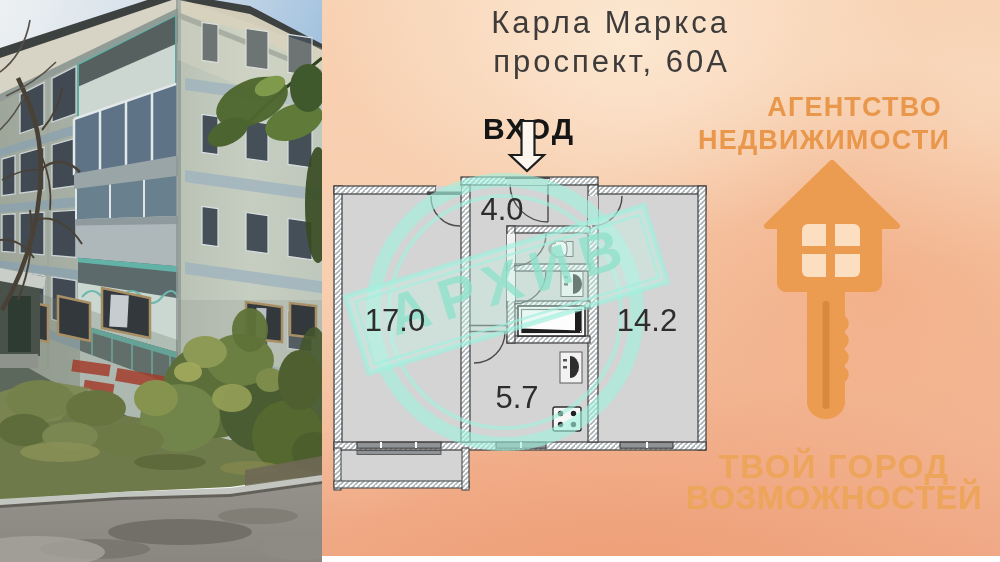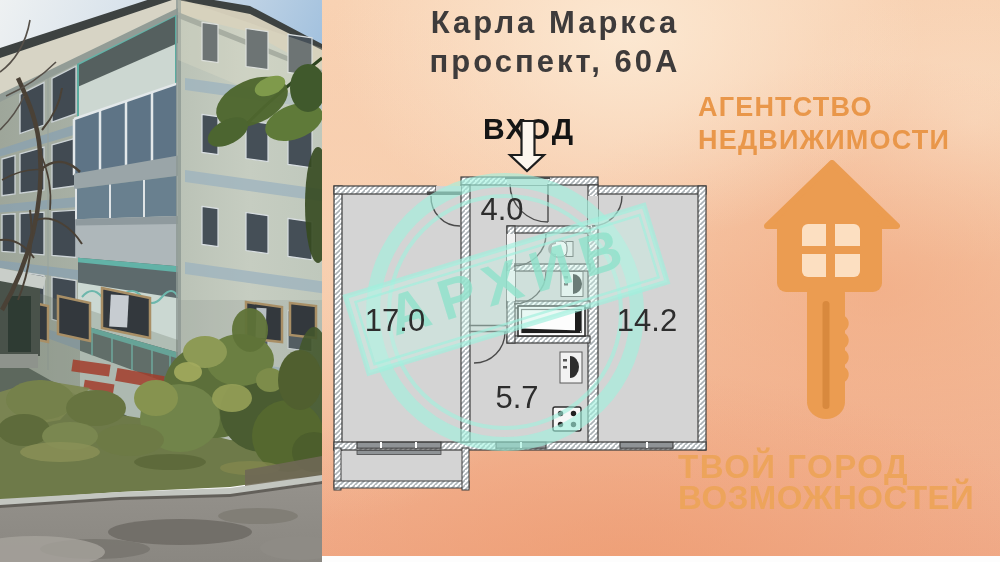--- a/index.html
+++ b/index.html
@@ -6,27 +6,27 @@
 .canvas{position:relative;width:1000px;height:562px;overflow:hidden;background:#fff;font-family:"Liberation Sans",sans-serif;}
 .photo{position:absolute;left:0;top:0;}
 .panel{position:absolute;left:322px;top:0;width:678px;height:556px;
 background:
 radial-gradient(ellipse 420px 300px at 45% 6%, rgba(252,233,211,0.95), rgba(252,233,211,0) 70%),
 radial-gradient(ellipse 300px 360px at 3% 45%, rgba(249,211,180,0.8), rgba(249,211,180,0) 75%),
 radial-gradient(ellipse 480px 320px at 82% 52%, rgba(240,164,122,0.6), rgba(240,164,122,0) 72%),
 radial-gradient(ellipse 560px 260px at 45% 103%, rgba(238,156,113,0.75), rgba(238,156,113,0) 78%),
 radial-gradient(ellipse 260px 200px at 96% 22%, rgba(250,222,196,0.8), rgba(250,222,196,0) 70%),
 linear-gradient(180deg,#f8d2b3 0%,#f6c8a8 45%,#f0aa88 100%);}
-.addr{position:absolute;left:380px;top:3px;width:350px;text-align:center;color:#3e3b3b;
-font-size:31px;letter-spacing:3px;line-height:39px;font-weight:700;}
+.addr{position:absolute;left:380px;top:3px;width:350px;text-align:right;color:#3e3b3b;
+font-size:31px;letter-spacing:3px;line-height:39px;font-weight:400;}
 .vhod{position:absolute;left:324px;top:85px;width:410px;text-align:center;color:#151515;
 font-size:30px;font-weight:700;letter-spacing:2px;margin-top:27px;}
-.agency{position:absolute;left:698px;top:91px;width:244px;text-align:left;color:#e9974a;
+.agency{position:absolute;left:698px;top:91px;width:244px;text-align:right;color:#e9974a;
 font-size:27px;font-weight:700;line-height:33px;letter-spacing:1.2px;}
-.slogan{position:absolute;left:678px;top:452px;width:312px;text-align:left;color:#eda45b;
+.slogan{position:absolute;left:678px;top:452px;width:312px;text-align:center;color:#eda45b;
 font-size:33px;font-weight:700;line-height:30.5px;letter-spacing:0.5px;}
 .site{position:absolute;left:751px;top:499px;width:240px;color:#fefefe;font-size:35px;letter-spacing:0px;}
 </style>
 </head>
 <body>
 <div class="canvas">
 
 <svg class="photo" width="322" height="562" viewBox="0 0 322 562">
 <defs>
 <linearGradient id="skyg" x1="0" y1="0" x2="1" y2="0.35">

